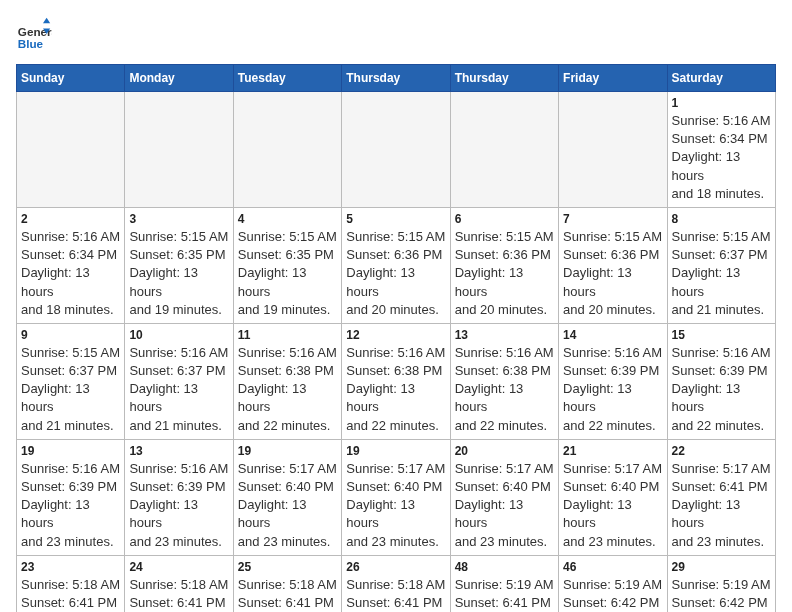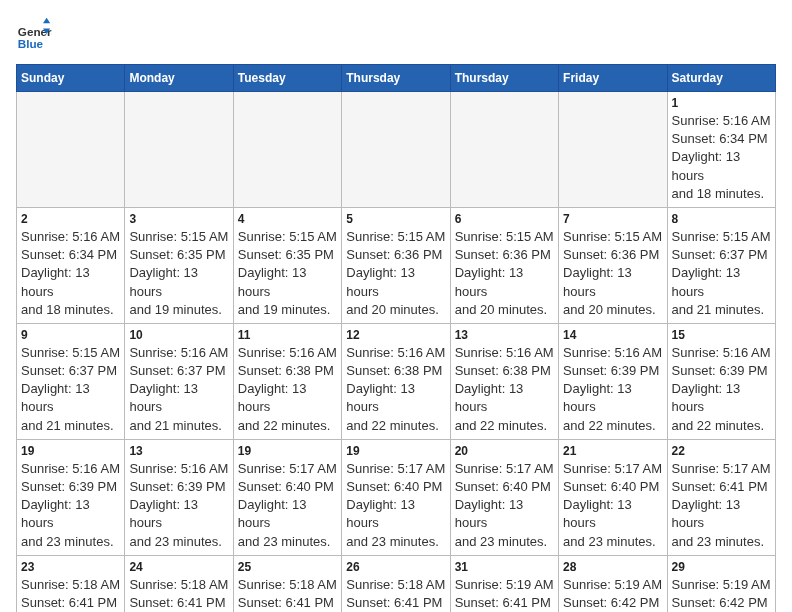--- a/index.html
+++ b/index.html
@@ -302,28 +302,28 @@
 and 23 minutes.</div>
         </td>
         <td>
           <span class="day-num">26</span>
           <div class="day-info" style="white-space: pre-line;">Sunrise: 5:18 AM
 Sunset: 6:41 PM
 Daylight: 13 hours
 and 23 minutes.</div>
         </td>
         <td>
-          <span class="day-num">31</span>
+          <span class="day-num">48</span>
           <div class="day-info" style="white-space: pre-line;">Sunrise: 5:19 AM
 Sunset: 6:41 PM
 Daylight: 13 hours
 and 22 minutes.</div>
         </td>
         <td>
-          <span class="day-num">28</span>
+          <span class="day-num">46</span>
           <div class="day-info" style="white-space: pre-line;">Sunrise: 5:19 AM
 Sunset: 6:42 PM
 Daylight: 13 hours
 and 22 minutes.</div>
         </td>
         <td>
           <span class="day-num">29</span>
           <div class="day-info" style="white-space: pre-line;">Sunrise: 5:19 AM
 Sunset: 6:42 PM
 Daylight: 13 hours

